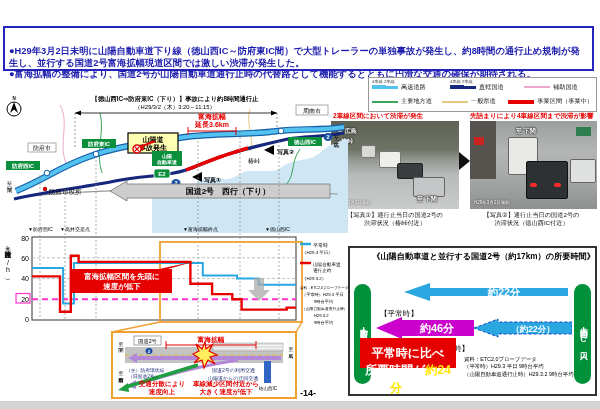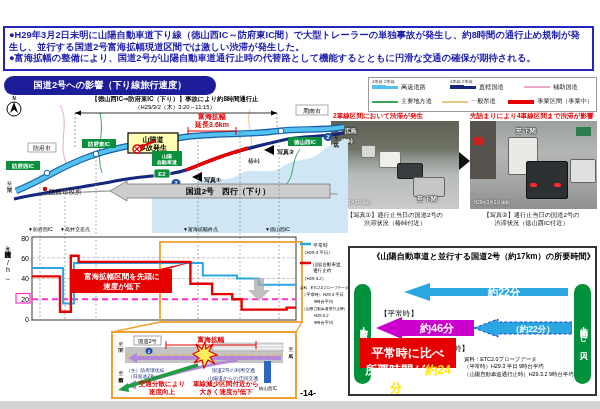--- a/index.html
+++ b/index.html
@@ -2,21 +2,21 @@
 <html><head>
 <meta charset="utf-8">
 <style>
   html,body{margin:0;padding:0;}
   body{width:600px;height:409px;font-family:"Liberation Sans","DejaVu Sans",sans-serif;background:#fff;}
   .slide{position:relative;width:600px;height:409px;overflow:hidden;background:#fff;}
   .abs{position:absolute;}
   .title-bar{left:0;top:0;width:457px;height:23px;background:#1d1d99;color:#fff;
     font-size:11px;font-weight:bold;line-height:23px;padding-left:7px;box-sizing:border-box;white-space:nowrap;}
   .intro-box{left:3px;top:26px;width:591px;height:45px;border:2px solid #2525bb;box-sizing:border-box;
-    color:#1c1cae;font-size:9.3px;font-weight:bold;line-height:1.25;padding:2px 4px;}
+    color:#1c1cae;font-size:9.3px;font-weight:bold;line-height:1.25;padding:18px 4px;}
   .section-pill{left:4px;top:76px;width:212px;height:19px;background:#1d1d99;border-radius:10px;
     color:#fff;font-size:9.2px;font-weight:bold;text-align:center;line-height:19px;}
   .legend-box{left:368px;top:77px;width:229px;height:35px;border:1px solid #999;box-sizing:border-box;
     display:flex;flex-direction:column;justify-content:space-around;padding:2px 3px;background:#fff;}
   .leg-row{display:flex;align-items:center;}
   .leg-item{display:flex;align-items:center;height:13px;}
   .leg-item .lbl{font-size:6.2px;color:#111;margin-left:3px;white-space:nowrap;}
   .sw{position:relative;display:flex;align-items:center;width:26px;flex:none;}
   .sw .seg1{height:4px;width:14px;}
   .sw .seg2{height:2.5px;width:12px;}
@@ -49,21 +49,20 @@
 <body>
 
 <div class="slide">
 
 
   <div class="abs intro-box">
     <div>●H29年3月2日未明に山陽自動車道下り線（徳山西IC～防府東IC間）で大型トレーラーの単独事故が発生し、約8時間の通行止め規制が発生し、並行する国道2号富海拡幅現道区間では激しい渋滞が発生した。</div>
     <div>●富海拡幅の整備により、国道2号が山陽自動車道通行止時の代替路として機能するとともに円滑な交通の確保が期待される。</div>
   </div>
 
-  <div class="abs section-pill">国道2号への影響（下り線旅行速度）</div>
 
   <div class="abs legend-box">
     <div class="leg-row">
       <div class="leg-item" style="width:78px;">
         <span class="sw">
           <span class="lanes"><span>4車線</span> <span>2車線</span></span>
           <span class="seg1" style="background:#54c2f0;"></span>
             <span class="seg2" style="background:#54c2f0;"></span>
         </span>
         <span class="lbl">高速道路</span>

